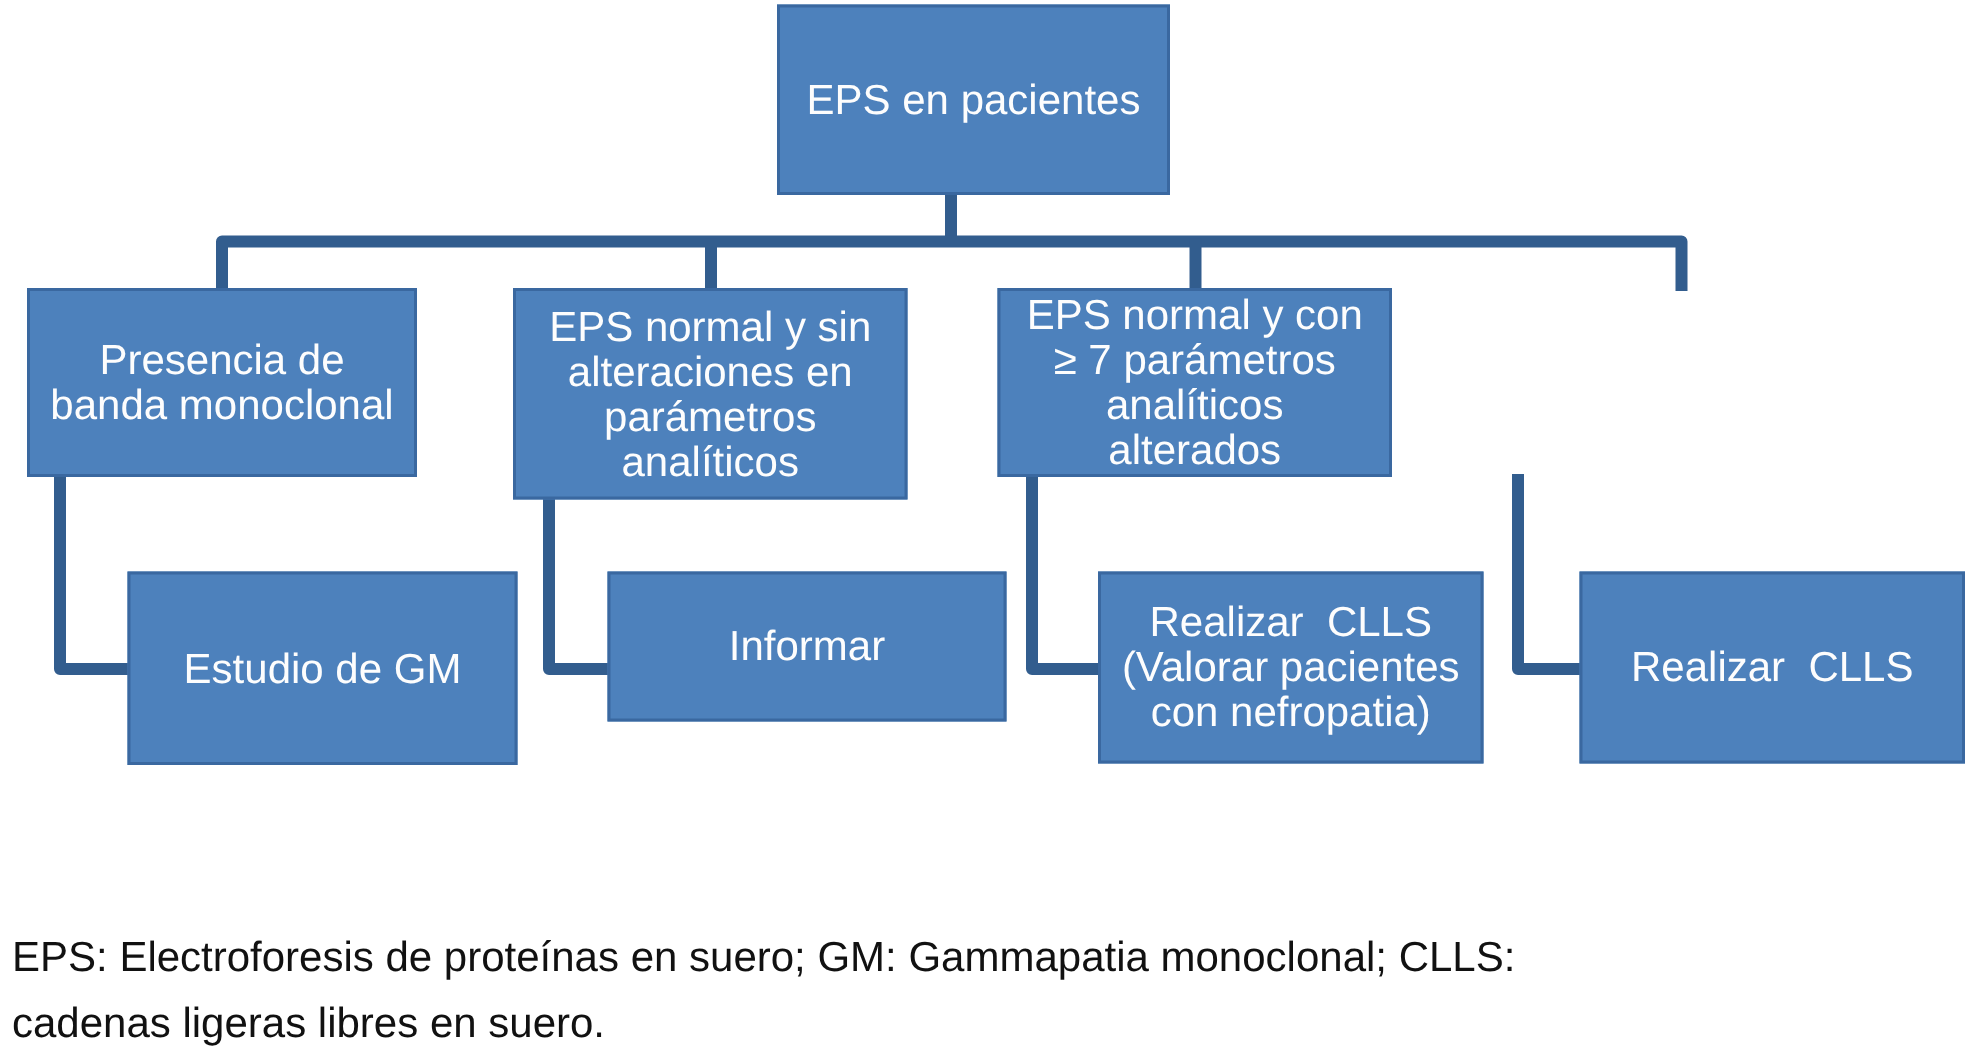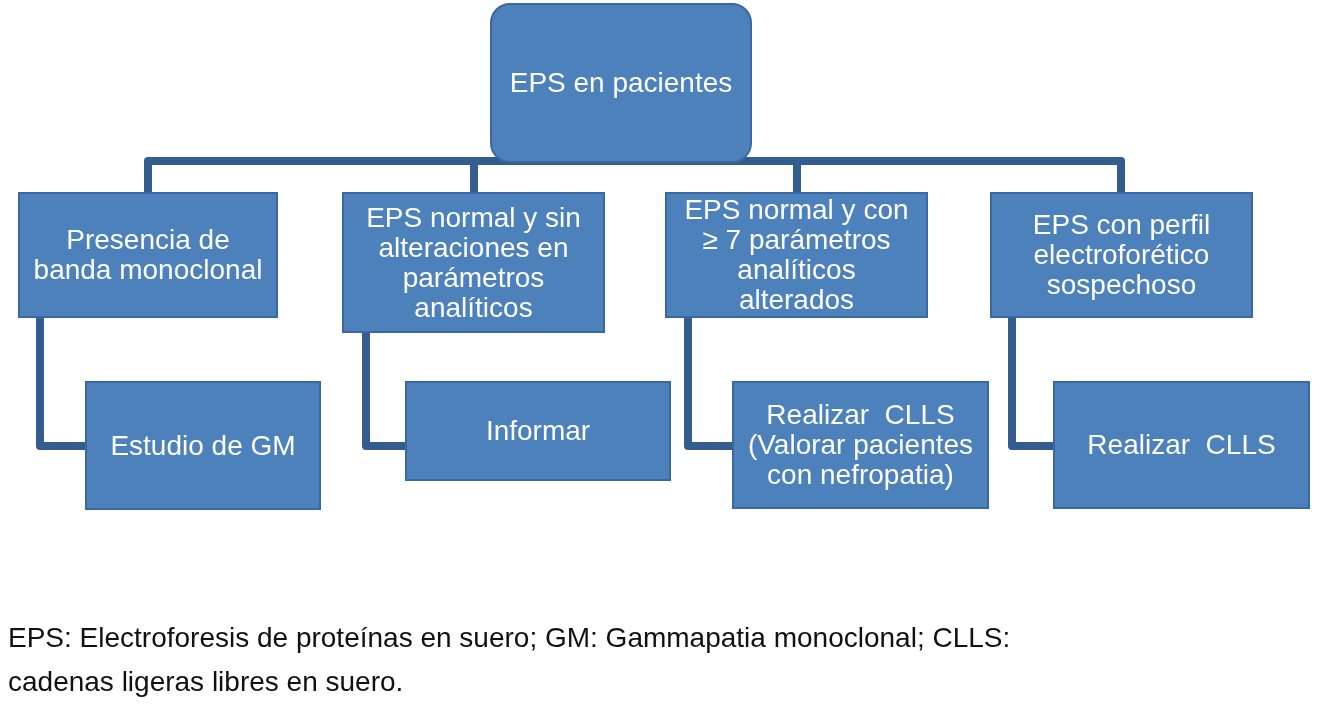--- a/index.html
+++ b/index.html
@@ -26,26 +26,26 @@
     display:flex;align-items:center;justify-content:center;
     text-align:center;
   }
   .node .label{
     color:var(--box-text,#fdfdfd);
     font-size:28px;line-height:30px;
     white-space:pre-line;
     padding:0 4px;
   }
   
-  #node-root   {left:490px;top:3px;  width:262px;height:160px;border-radius:20px;}
+  #node-root   {left:518px;top:3px;  width:262px;height:127px;}
   #node-b1     {left:18px; top:192px;width:260px;height:126px;}
   #node-b2     {left:342px;top:192px;width:263px;height:141px;}
   #node-b3     {left:665px;top:192px;width:263px;height:126px;}
   #node-b4     {left:990px;top:192px;width:263px;height:126px;}
-  #node-c1     {left:85px; top:381px;width:236px;height:129px;}
+  #node-c1     {left:85px; top:381px;width:260px;height:129px;}
   #node-c2     {left:405px;top:381px;width:266px;height:100px;}
   #node-c3     {left:732px;top:381px;width:257px;height:128px;}
   #node-c4     {left:1053px;top:381px;width:257px;height:128px;}
   #footnote{
     position:absolute;left:8px;top:616px;width:1300px;
     color:var(--footnote-text,#111);
     font-size:28px;line-height:44px;
     white-space:pre-line;
   }
 </style>
@@ -78,25 +78,20 @@
 alteraciones en
 parámetros
 analíticos</span>
   </div>
   <div class="node" id="node-b3">
     <span class="label">EPS normal y con
 ≥ 7 parámetros
 analíticos
 alterados</span>
   </div>
-  <div class="node" id="node-b4">
-    <span class="label">EPS con perfil
-electroforético
-sospechoso</span>
-  </div>
 
   <div class="node" id="node-c1">
     <span class="label">Estudio de GM</span>
   </div>
   <div class="node" id="node-c2">
     <span class="label">Informar</span>
   </div>
   <div class="node" id="node-c3">
     <span class="label">Realizar&nbsp; CLLS
 (Valorar pacientes

